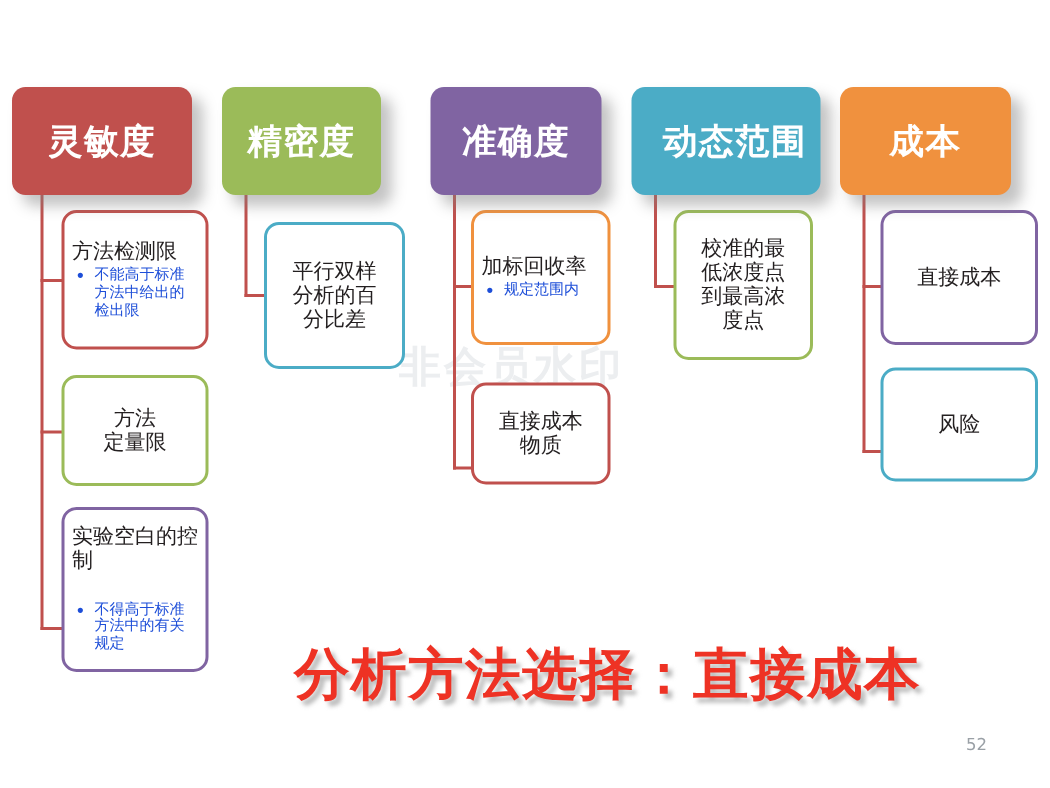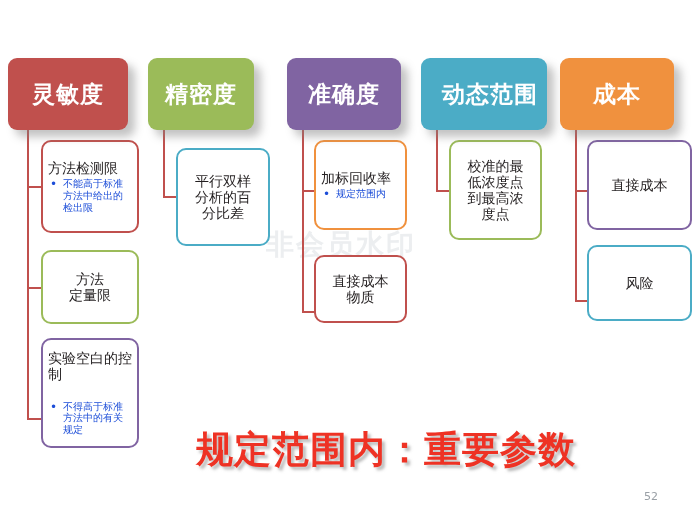--- a/index.html
+++ b/index.html
@@ -179,16 +179,16 @@
   <div class="hline" style="left:575px;top:300px;width:14px;"></div>
 
   <div class="box" style="left:587px;top:140px;width:105px;height:90px;border-color:#8064A2;">
     <div class="t ctr">直接成本</div>
   </div>
 
   <div class="box" style="left:587px;top:245px;width:105px;height:76px;border-color:#4BACC6;">
     <div class="t ctr">风险</div>
   </div>
 
-  <div class="bigtitle">规定范围内：重要参数</div>
+  <div class="bigtitle">分析方法选择：直接成本</div>
   <div class="pageno">52</div>
 
 </div>
 
 </body></html>

